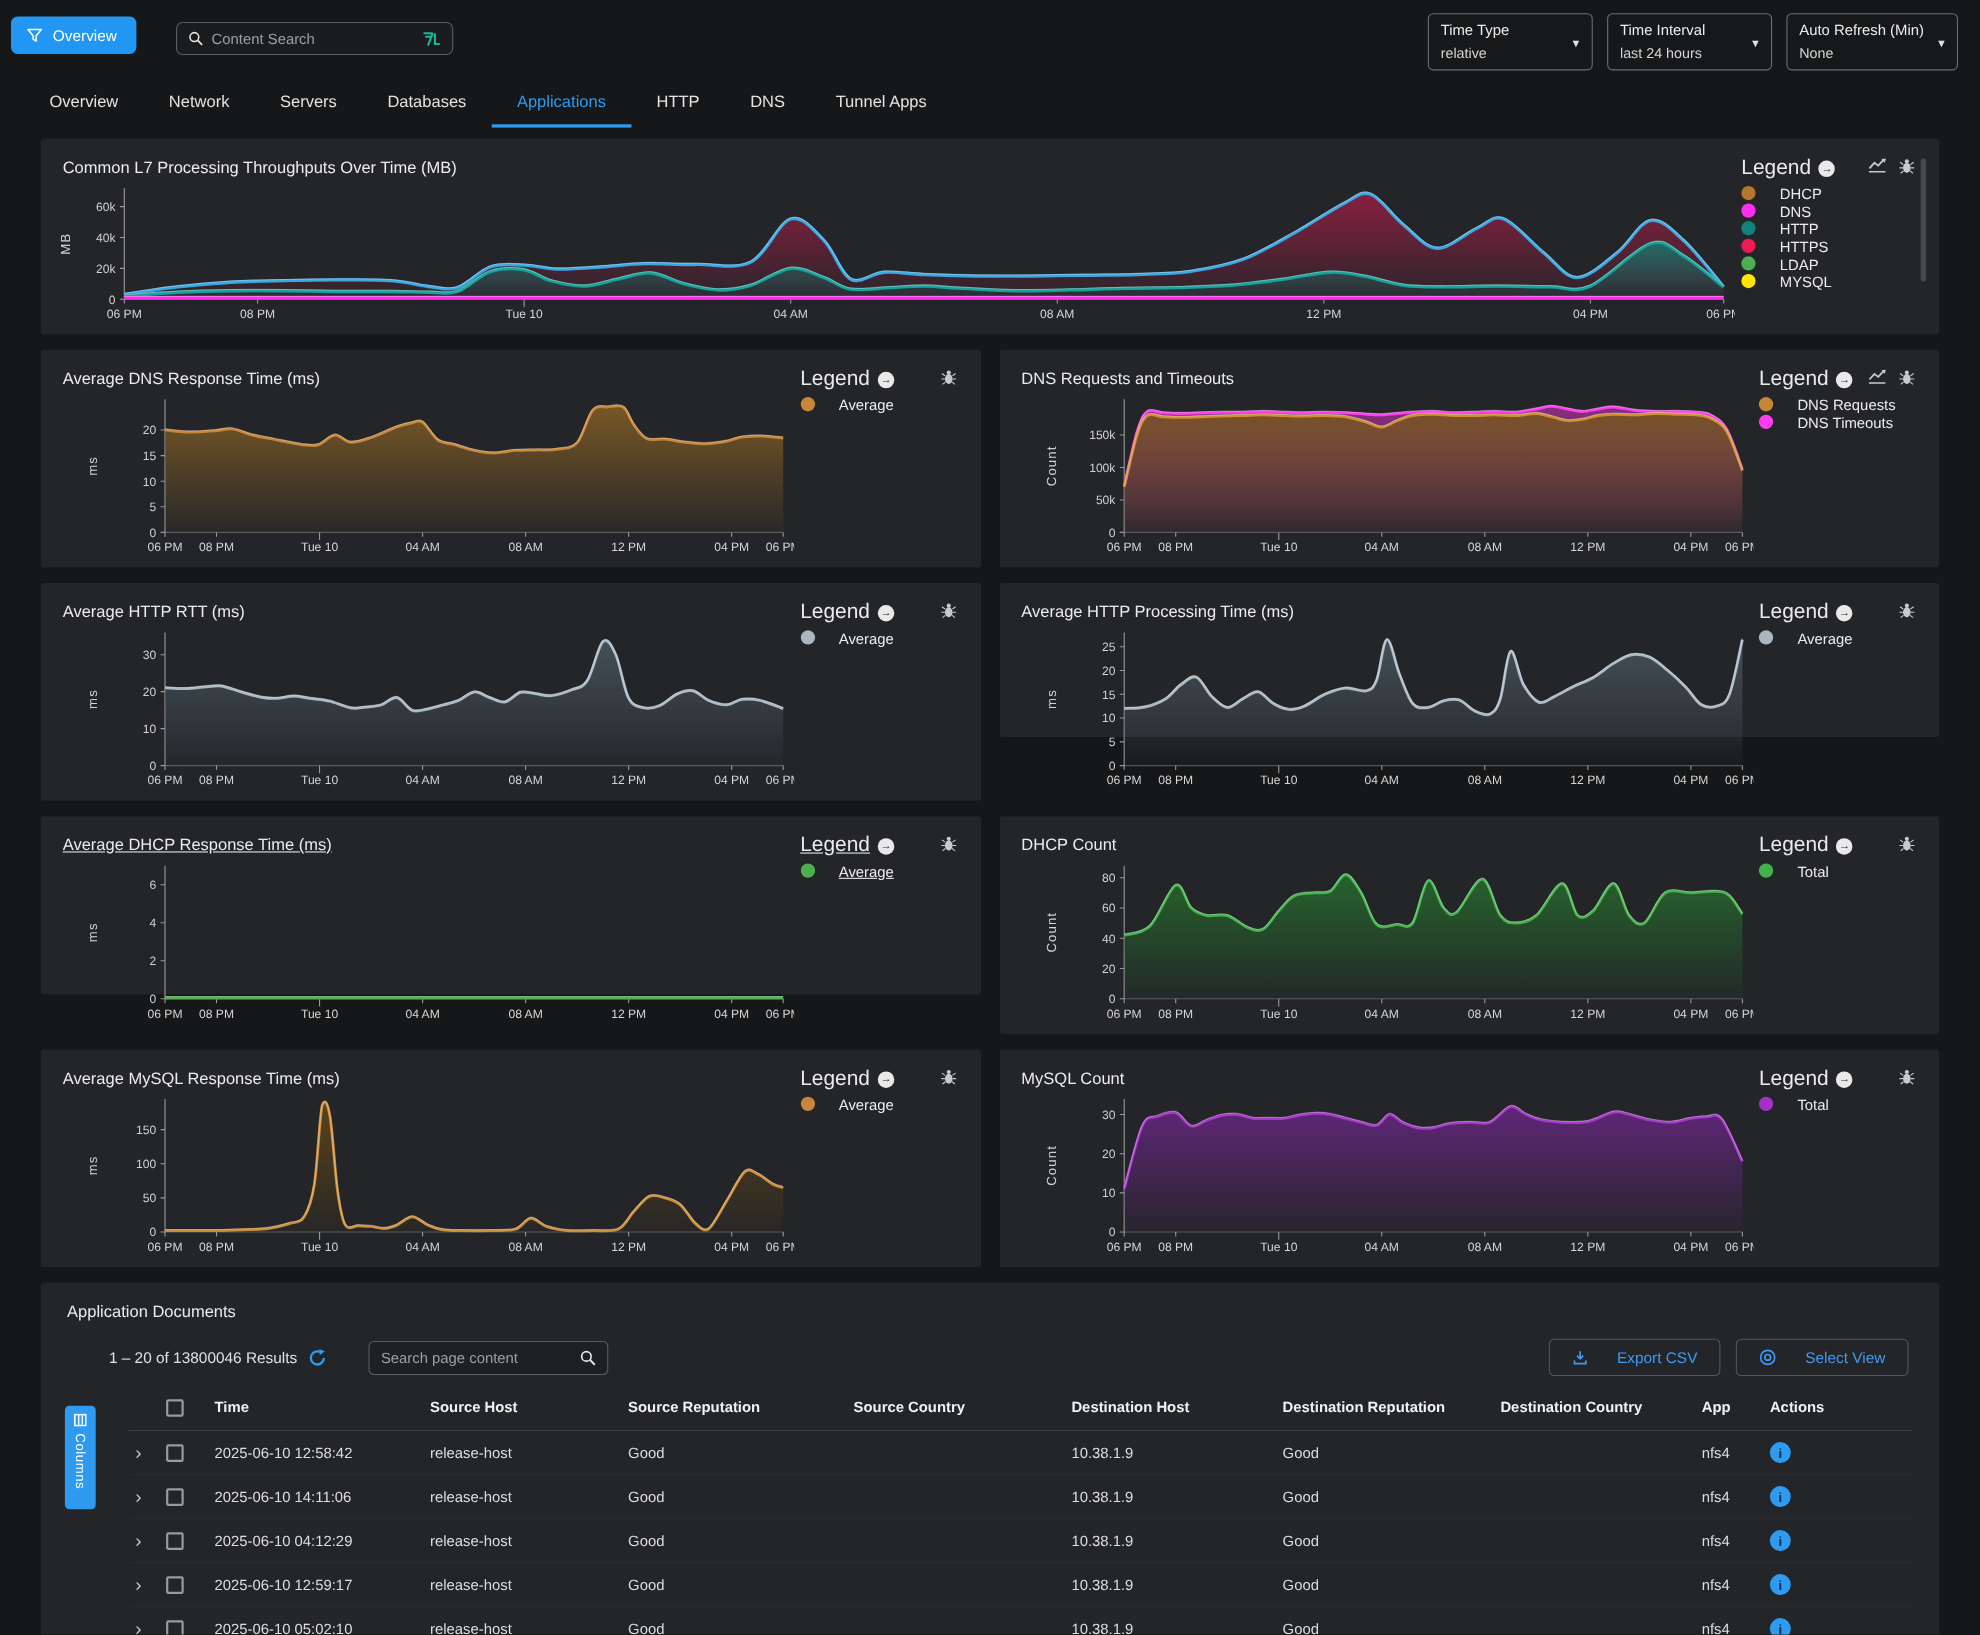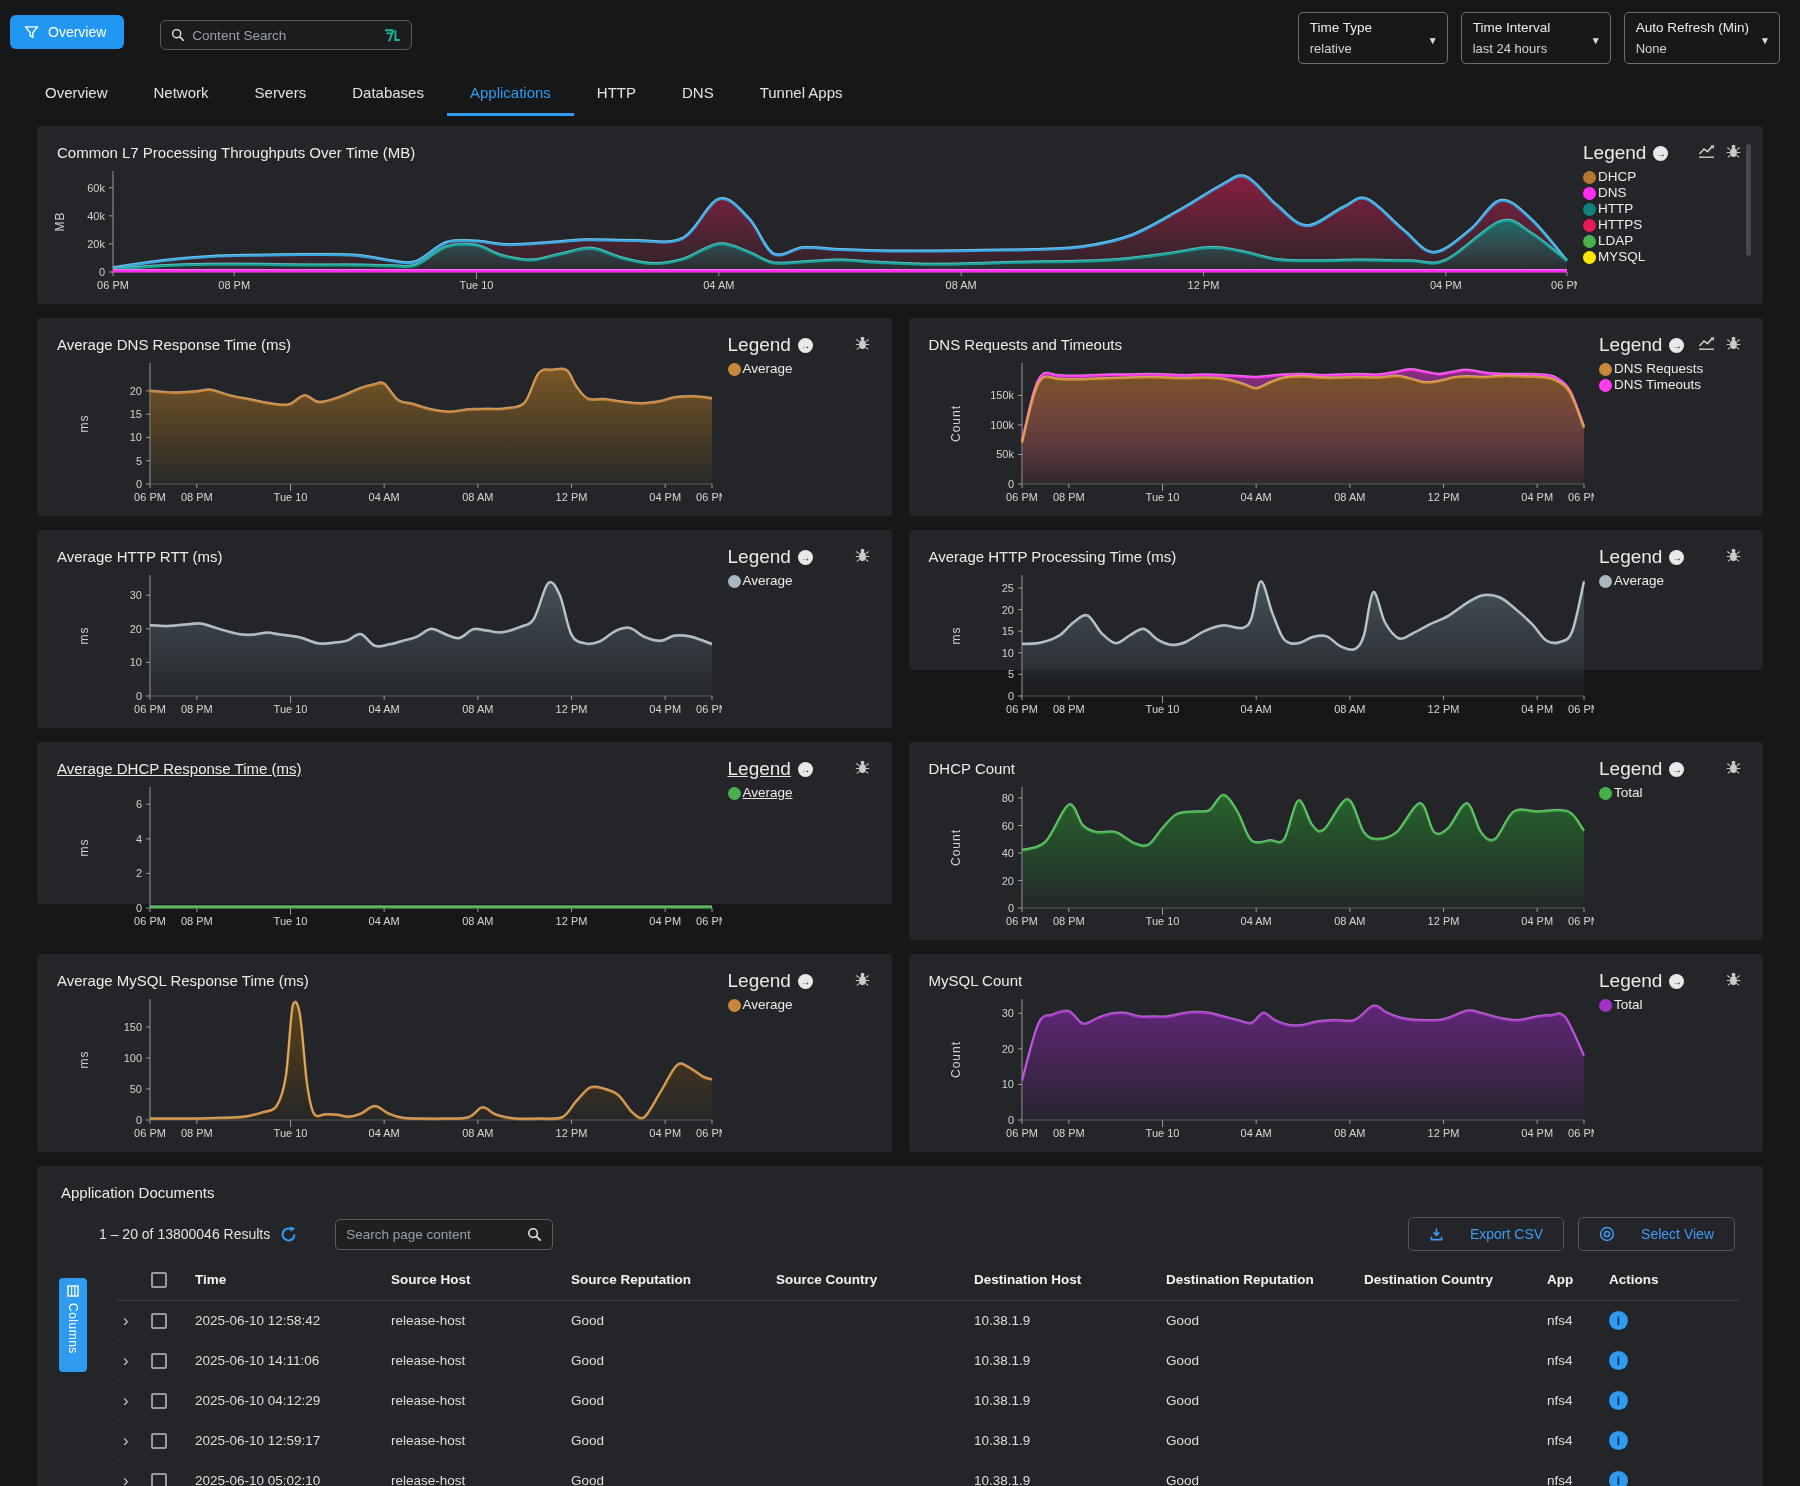--- a/index.html
+++ b/index.html
@@ -60,21 +60,21 @@
   .panel-side.wide { width:168px; }
   .legend-head { display:flex; align-items:center; gap:7px; margin-top:2px; }
   .legend-title { font-size:19px; color:#eaeaea; }
   .legend-arrow {
     width:15px; height:15px; border-radius:50%; background:#e9e9e9; color:#232528;
     font-size:10px; line-height:15px; text-align:center; font-weight:bold;
   }
   .legend-icons { margin-left:auto; display:flex; gap:10px; align-items:center; padding-right:4px; }
   .legend-icons .icn { cursor:pointer; opacity:.92; }
   .legend-items { margin-top:5px; }
-  .legend-item { display:flex; align-items:flex-end; margin:1px 0; }
+  .legend-item { display:flex; align-items:flex-start; margin:1px 0;gap:20px; }
   .legend-dot { width:13px; height:13px; border-radius:50%; flex:none; }
   .legend-label { font-size:13.5px; color:#ececec; margin-left:2px; }
   .legend-scroll {
     position:absolute; right:-6px; top:4px; width:5px; height:112px;
     background:#46494d; border-radius:3px;
   }
   
   .docs-panel {
     background:#232528; border-radius:3px; margin:14px 37px 0 37px;
     height:336px; padding:18px 24px 0 24px; position:relative; overflow:hidden;

